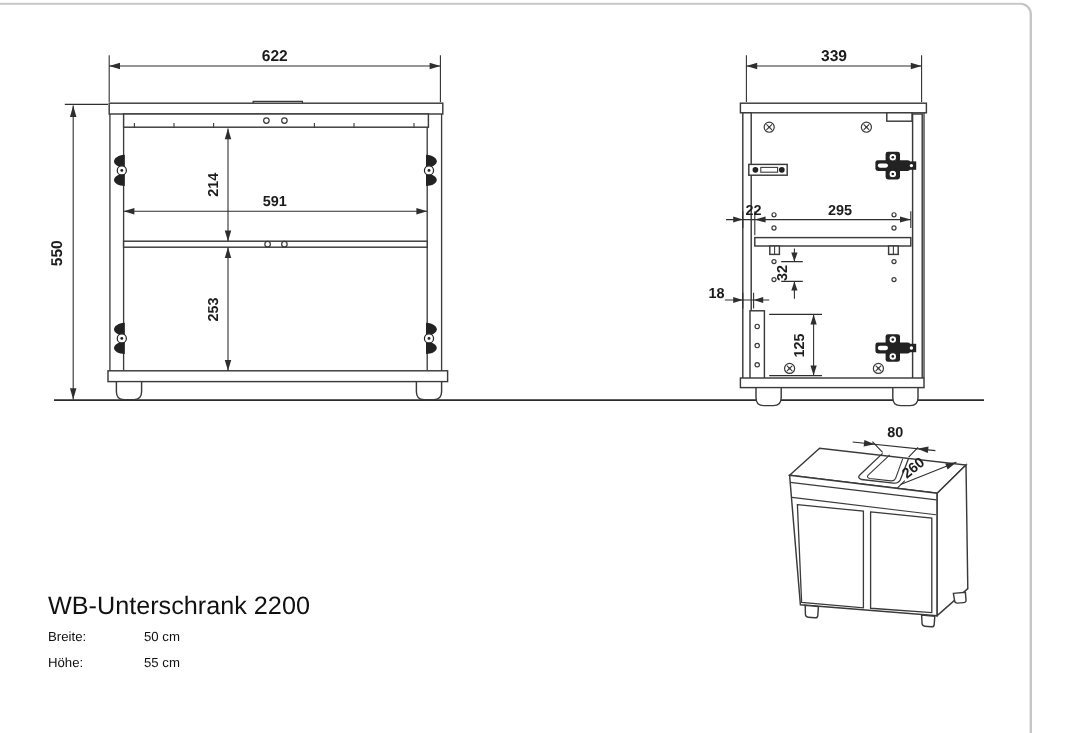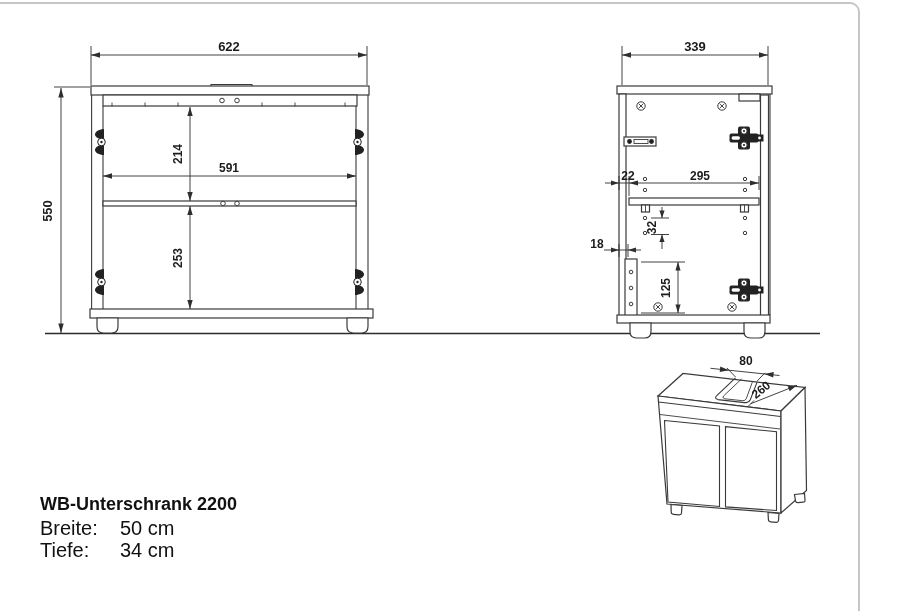--- a/index.html
+++ b/index.html
@@ -31,23 +31,23 @@
   .dim{font:bold 13px "Liberation Sans",sans-serif;fill:#1c1c1c;}
   .dimsm{font:bold 12px "Liberation Sans",sans-serif;fill:#1c1c1c;}
   .hole{stroke:#3a3a3a;stroke-width:1;fill:#ffffff;}
   .dark{fill:#222222;stroke:none;}
   .ground{stroke:#2b2b2b;stroke-width:1.4;fill:none;}
   
   .title-block{
     position:absolute;left:40px;top:494px;color:#111;
   }
   .tb-title{
-    font-size:18px;font-weight:bold;margin:0 0 3px 0;letter-spacing:0px;text-align:center;
-  }
-  .tb-row{display:flex;font-size:20px;line-height:21.5px;}
+    font-size:21px;font-weight:normal;margin:0 0 3px 0;letter-spacing:0px;text-align:center;
+  }
+  .tb-row{display:flex;font-size:11px;line-height:21.5px;}
   .tb-label{width:80px;}
 </style>
 </head>
 <body>
 
 <svg class="drawing" width="900" height="611" viewBox="0 0 900 611">
   <defs>
 
     <g id="hingeF">
       <path class="dark" d="M0,-13 C-6,-12.5 -9,-10 -9,-7.5 C-9,-5 -5,-2.5 0,-2.5 Z"></path>
@@ -270,16 +270,16 @@
 
 <div class="page-border"></div>
 
 <div class="title-block">
   <div class="tb-title">WB-Unterschrank 2200</div>
   <div class="tb-row">
     <span class="tb-label">Breite:</span>
     <span class="tb-value">50 cm</span>
   </div>
   <div class="tb-row">
-    <span class="tb-label">Tiefe:</span>
-    <span class="tb-value">34 cm</span>
+    <span class="tb-label">Höhe:</span>
+    <span class="tb-value">55 cm</span>
   </div>
 </div>
 
 </body></html>

